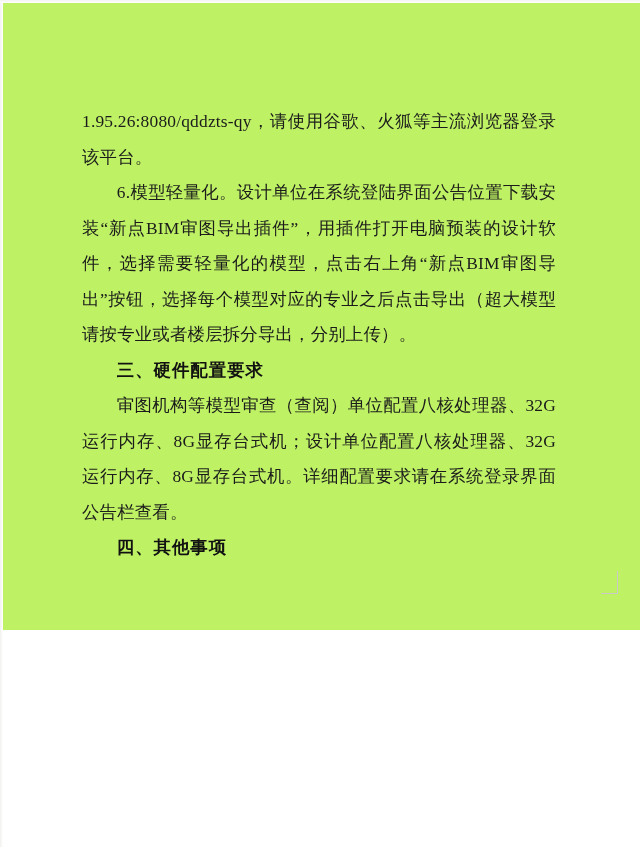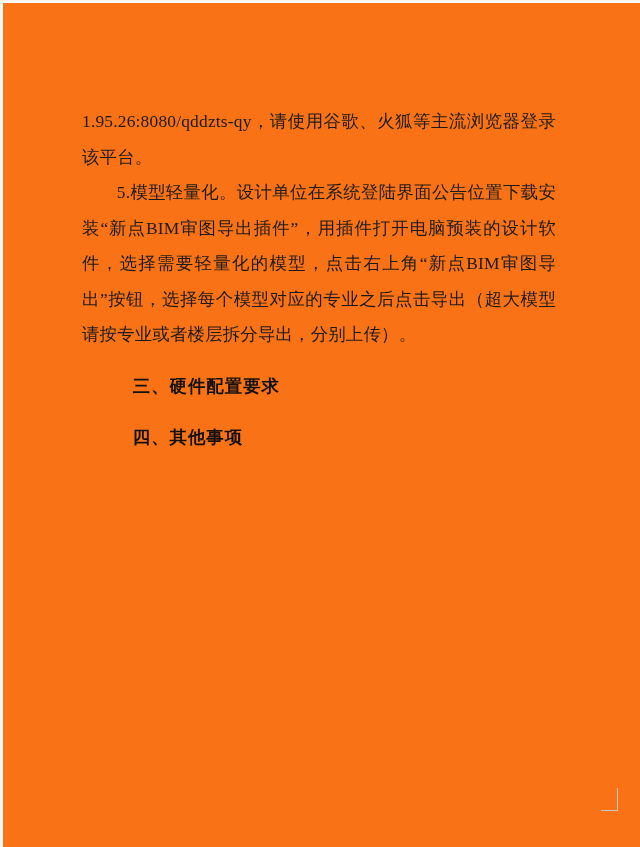--- a/index.html
+++ b/index.html
@@ -9,22 +9,22 @@
   }
   body {
     width: 640px;
     height: 847px;
     overflow: hidden;
     font-family: "Liberation Serif", serif;
   }
   .page {
     position: relative;
     width: 640px;
-    height: 847px;
-    background: #f97316;
+    height: 630px;
+    background: #bef264;
     box-sizing: border-box;
   }
   .content {
     position: absolute;
     left: 82px;
     top: 104px;
     width: 474px;
   }
   .para {
     font-family: "Liberation Serif", serif;
@@ -39,21 +39,21 @@
   .indent {
     text-indent: 2em;
   }
   .heading {
     font-family: "Liberation Serif", serif;
     font-size: 17.4px;
     line-height: 35.5px;
     color: #111111;
     font-weight: bold;
     text-indent: 2em;
-    margin: 16px;
+    margin: 0;
     letter-spacing: 1px;
   }
   .corner-mark {
     position: absolute;
     right: 22px;
     bottom: 36px;
     width: 16px;
     height: 22px;
     border-right: 1px solid #c9c9c9;
     border-bottom: 1px solid #c9c9c9;
@@ -80,24 +80,25 @@
 
 <div class="page">
   <div class="edge-left"></div>
   <div class="edge-top"></div>
 
   <div class="content">
 
     <p class="para">1.95.26:8080/qddzts-qy，请使用谷歌、火狐等主流浏览器登录该平台。</p>
 
 
-    <p class="para indent">5.模型轻量化。设计单位在系统登陆界面公告位置下载安装“新点BIM审图导出插件”，用插件打开电脑预装的设计软件，选择需要轻量化的模型，点击右上角“新点BIM审图导出”按钮，选择每个模型对应的专业之后点击导出（超大模型请按专业或者楼层拆分导出，分别上传）。</p>
+    <p class="para indent">6.模型轻量化。设计单位在系统登陆界面公告位置下载安装“新点BIM审图导出插件”，用插件打开电脑预装的设计软件，选择需要轻量化的模型，点击右上角“新点BIM审图导出”按钮，选择每个模型对应的专业之后点击导出（超大模型请按专业或者楼层拆分导出，分别上传）。</p>
 
 
     <p class="heading">三、硬件配置要求</p>
 
+    <p class="para indent">审图机构等模型审查（查阅）单位配置八核处理器、32G运行内存、8G显存台式机；设计单位配置八核处理器、32G运行内存、8G显存台式机。详细配置要求请在系统登录界面公告栏查看。</p>
 
     <p class="heading">四、其他事项</p>
 
   </div>
 
   <div class="corner-mark"></div>
 </div>
 
 </body></html>

